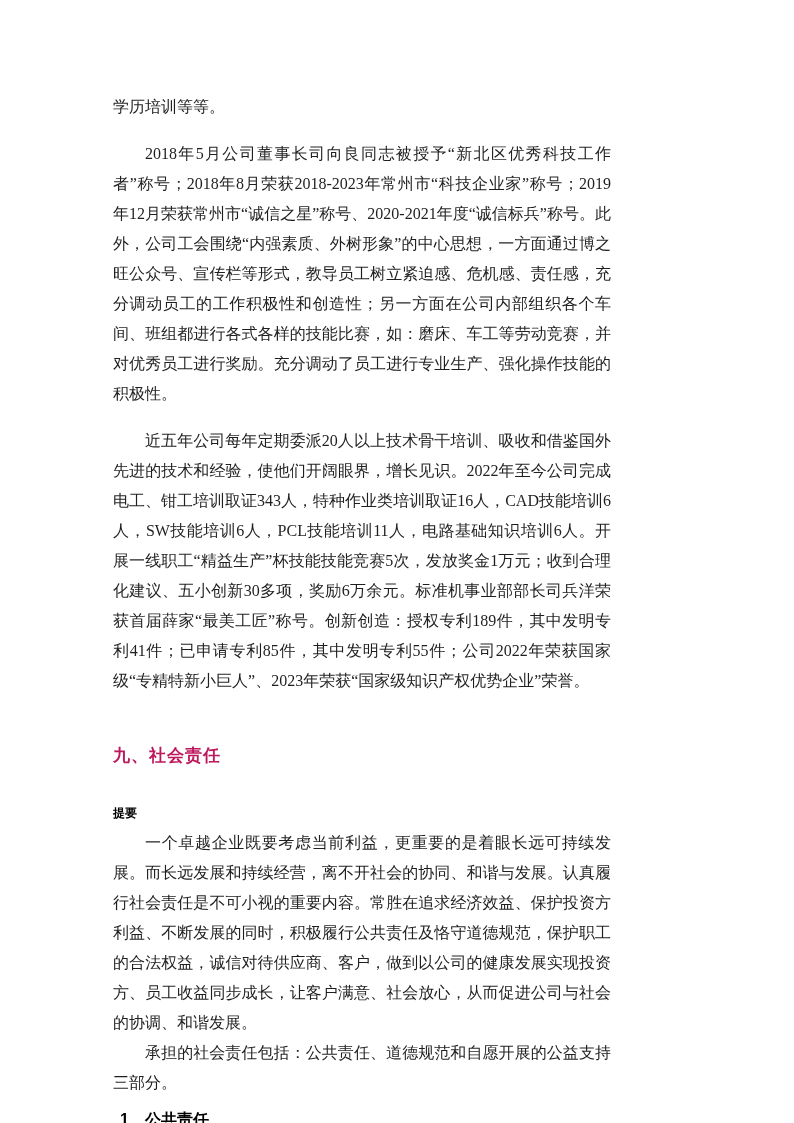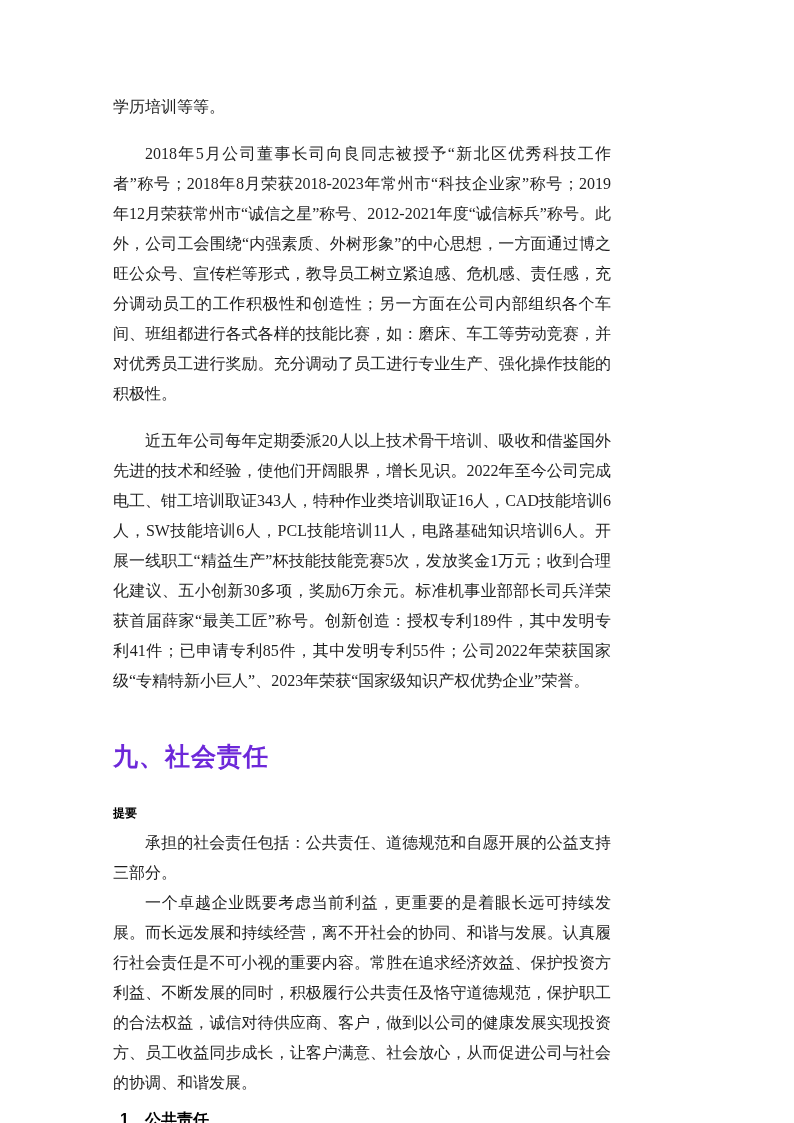--- a/index.html
+++ b/index.html
@@ -30,24 +30,24 @@
     margin: 0 0 17px 0;
     word-break: break-all;
   }
   .no-indent {
     text-indent: 0;
   }
   .tight {
     margin: 0;
   }
   .section-heading {
-    font-family: Liberation Serif, serif;
-    font-size: 25px;
+    font-family: Liberation Mono, monospace;
+    font-size: 17px;
     font-weight: bold;
-    color: #6d28d9;
+    color: #be185d;
     line-height: 32px;
     margin: 45px 0 25px 0;
     letter-spacing: 1px;
   }
   .summary-label {
     font-family: "Liberation Sans", "DejaVu Sans", sans-serif;
     font-size: 12px;
     font-weight: bold;
     color: #000000;
     line-height: 30px;
@@ -62,27 +62,27 @@
     margin: 7px;
   }
 </style>
 </head>
 <body>
 
 <div class="page">
 
   <p class="body-par no-indent">学历培训等等。</p>
 
-  <p class="body-par">2018年5月公司董事长司向良同志被授予“新北区优秀科技工作者”称号；2018年8月荣获2018-2023年常州市“科技企业家”称号；2019年12月荣获常州市“诚信之星”称号、2012-2021年度“诚信标兵”称号。此外，公司工会围绕“内强素质、外树形象”的中心思想，一方面通过博之旺公众号、宣传栏等形式，教导员工树立紧迫感、危机感、责任感，充分调动员工的工作积极性和创造性；另一方面在公司内部组织各个车间、班组都进行各式各样的技能比赛，如：磨床、车工等劳动竞赛，并对优秀员工进行奖励。充分调动了员工进行专业生产、强化操作技能的积极性。</p>
+  <p class="body-par">2018年5月公司董事长司向良同志被授予“新北区优秀科技工作者”称号；2018年8月荣获2018-2023年常州市“科技企业家”称号；2019年12月荣获常州市“诚信之星”称号、2020-2021年度“诚信标兵”称号。此外，公司工会围绕“内强素质、外树形象”的中心思想，一方面通过博之旺公众号、宣传栏等形式，教导员工树立紧迫感、危机感、责任感，充分调动员工的工作积极性和创造性；另一方面在公司内部组织各个车间、班组都进行各式各样的技能比赛，如：磨床、车工等劳动竞赛，并对优秀员工进行奖励。充分调动了员工进行专业生产、强化操作技能的积极性。</p>
 
   <p class="body-par">近五年公司每年定期委派20人以上技术骨干培训、吸收和借鉴国外先进的技术和经验，使他们开阔眼界，增长见识。2022年至今公司完成电工、钳工培训取证343人，特种作业类培训取证16人，CAD技能培训6人，SW技能培训6人，PCL技能培训11人，电路基础知识培训6人。开展一线职工“精益生产”杯技能技能竞赛5次，发放奖金1万元；收到合理化建议、五小创新30多项，奖励6万余元。标准机事业部部长司兵洋荣获首届薛家“最美工匠”称号。创新创造：授权专利189件，其中发明专利41件；已申请专利85件，其中发明专利55件；公司2022年荣获国家级“专精特新小巨人”、2023年荣获“国家级知识产权优势企业”荣誉。</p>
 
   <h1 class="section-heading">九、社会责任</h1>
 
   <p class="summary-label">提要</p>
 
+  <p class="body-par tight">一个卓越企业既要考虑当前利益，更重要的是着眼长远可持续发展。而长远发展和持续经营，离不开社会的协同、和谐与发展。认真履行社会责任是不可小视的重要内容。常胜在追求经济效益、保护投资方利益、不断发展的同时，积极履行公共责任及恪守道德规范，保护职工的合法权益，诚信对待供应商、客户，做到以公司的健康发展实现投资方、员工收益同步成长，让客户满意、社会放心，从而促进公司与社会的协调、和谐发展。</p>
+
   <p class="body-par tight">承担的社会责任包括：公共责任、道德规范和自愿开展的公益支持三部分。</p>
-
-  <p class="body-par tight">一个卓越企业既要考虑当前利益，更重要的是着眼长远可持续发展。而长远发展和持续经营，离不开社会的协同、和谐与发展。认真履行社会责任是不可小视的重要内容。常胜在追求经济效益、保护投资方利益、不断发展的同时，积极履行公共责任及恪守道德规范，保护职工的合法权益，诚信对待供应商、客户，做到以公司的健康发展实现投资方、员工收益同步成长，让客户满意、社会放心，从而促进公司与社会的协调、和谐发展。</p>
 
   <h2 class="subsection-heading">1、公共责任</h2>
 
 </div>
 
 </body></html>

